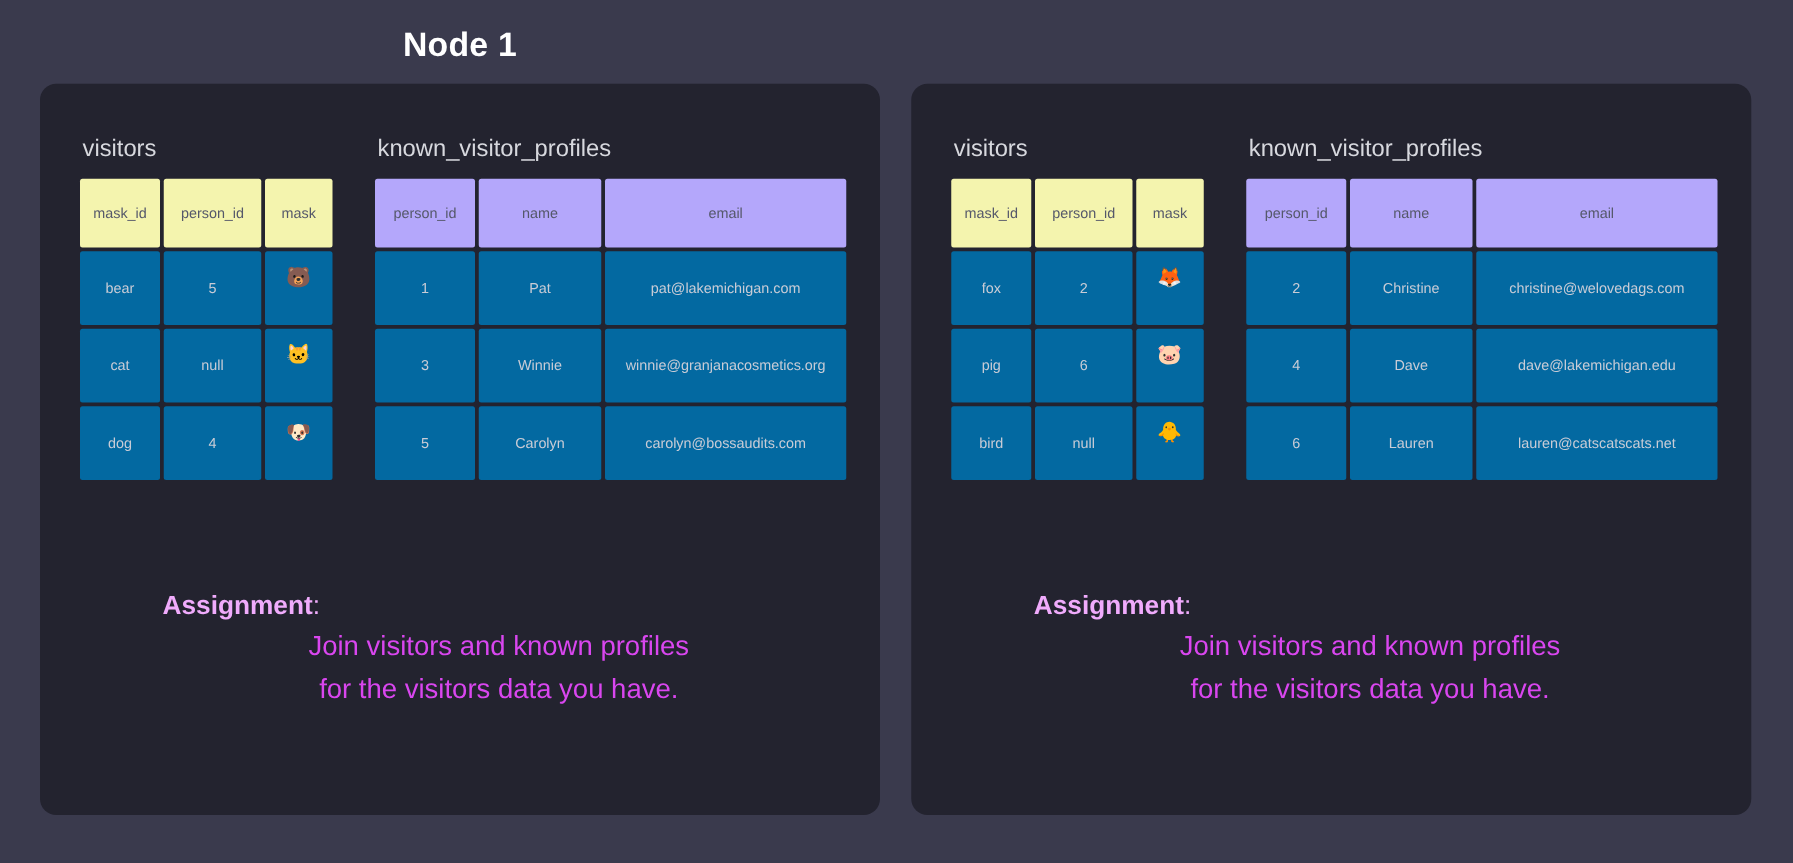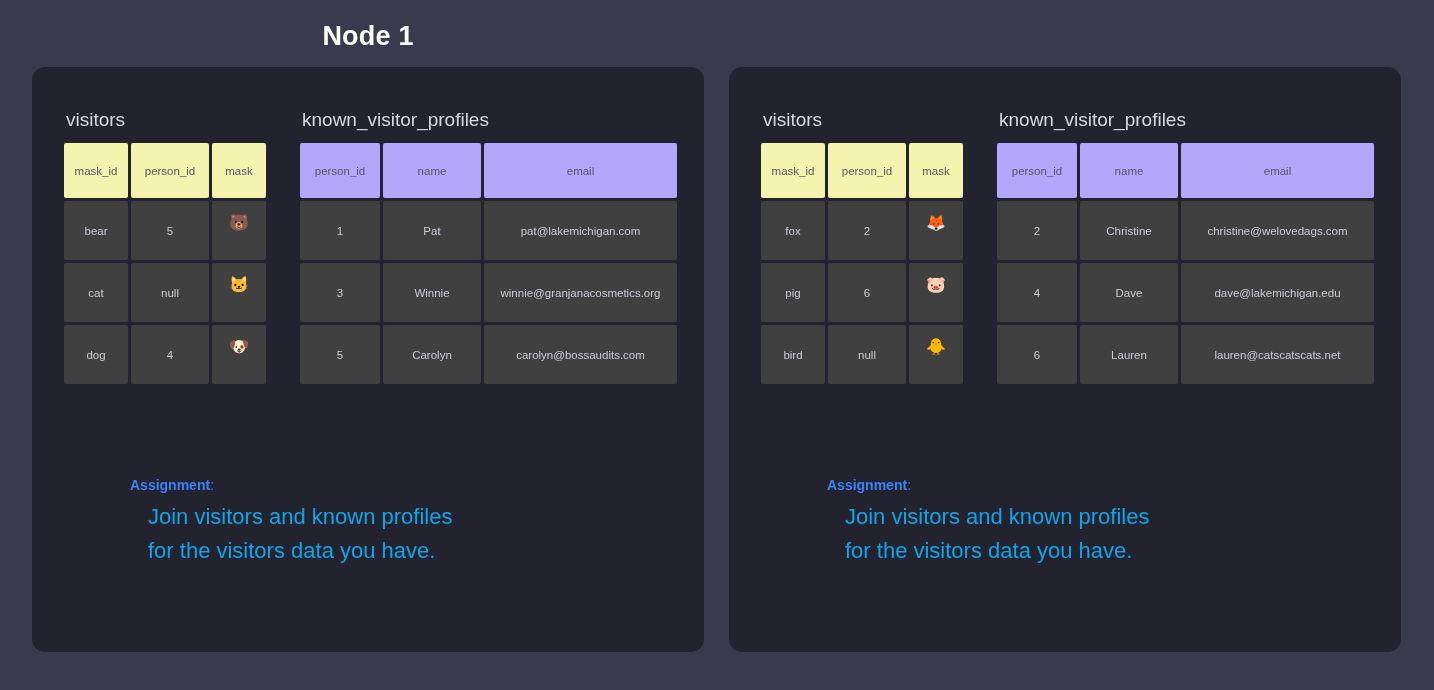--- a/index.html
+++ b/index.html
@@ -86,21 +86,21 @@
     overflow: hidden;
   }
   table.grid tr.head td {
     color: #55586a;
     font-size: 11.5px;
     height: 23px;
   }
   table.grid tr.head td.h-yellow { background: #f4f4ae; }
   table.grid tr.head td.h-purple { background: #b4a7fb; }
   table.grid tr.body td {
-    background: #404040;
+    background: #0369a1;
     color: #c9ccd6;
     height: 27px;
   }
   table.grid tr.body td.emoji {
     font-size: 16px;
     line-height: 18px;
     padding-top: 1px;
   }
 
   
@@ -113,32 +113,33 @@
 
   
   .assignment {
     position: absolute;
     left: 98px;
     top: 403px;
     width: 520px;
     color: #eceef3;
   }
   .assign-head {
-    font-size: 14px;
+    font-size: 21px;
     line-height: 30px;
     font-weight: bold;
-    color: #3b82f6;
+    color: #f0abfc;
   }
   .assign-head .colon { font-weight: normal; }
   .assign-body {
     font-size: 22px;
     line-height: 34px;
     font-weight: 300;
-    color: #0ea5e9;
+    color: #d946ef;
     padding-left: 18px;
+    text-align: center;
   }
   .assign-body div { white-space: nowrap; }
 </style>
 </head>
 <body>
 
 <div class="stage">
 
   <div class="node node-1">
     <div class="node-title">Node 1</div>

